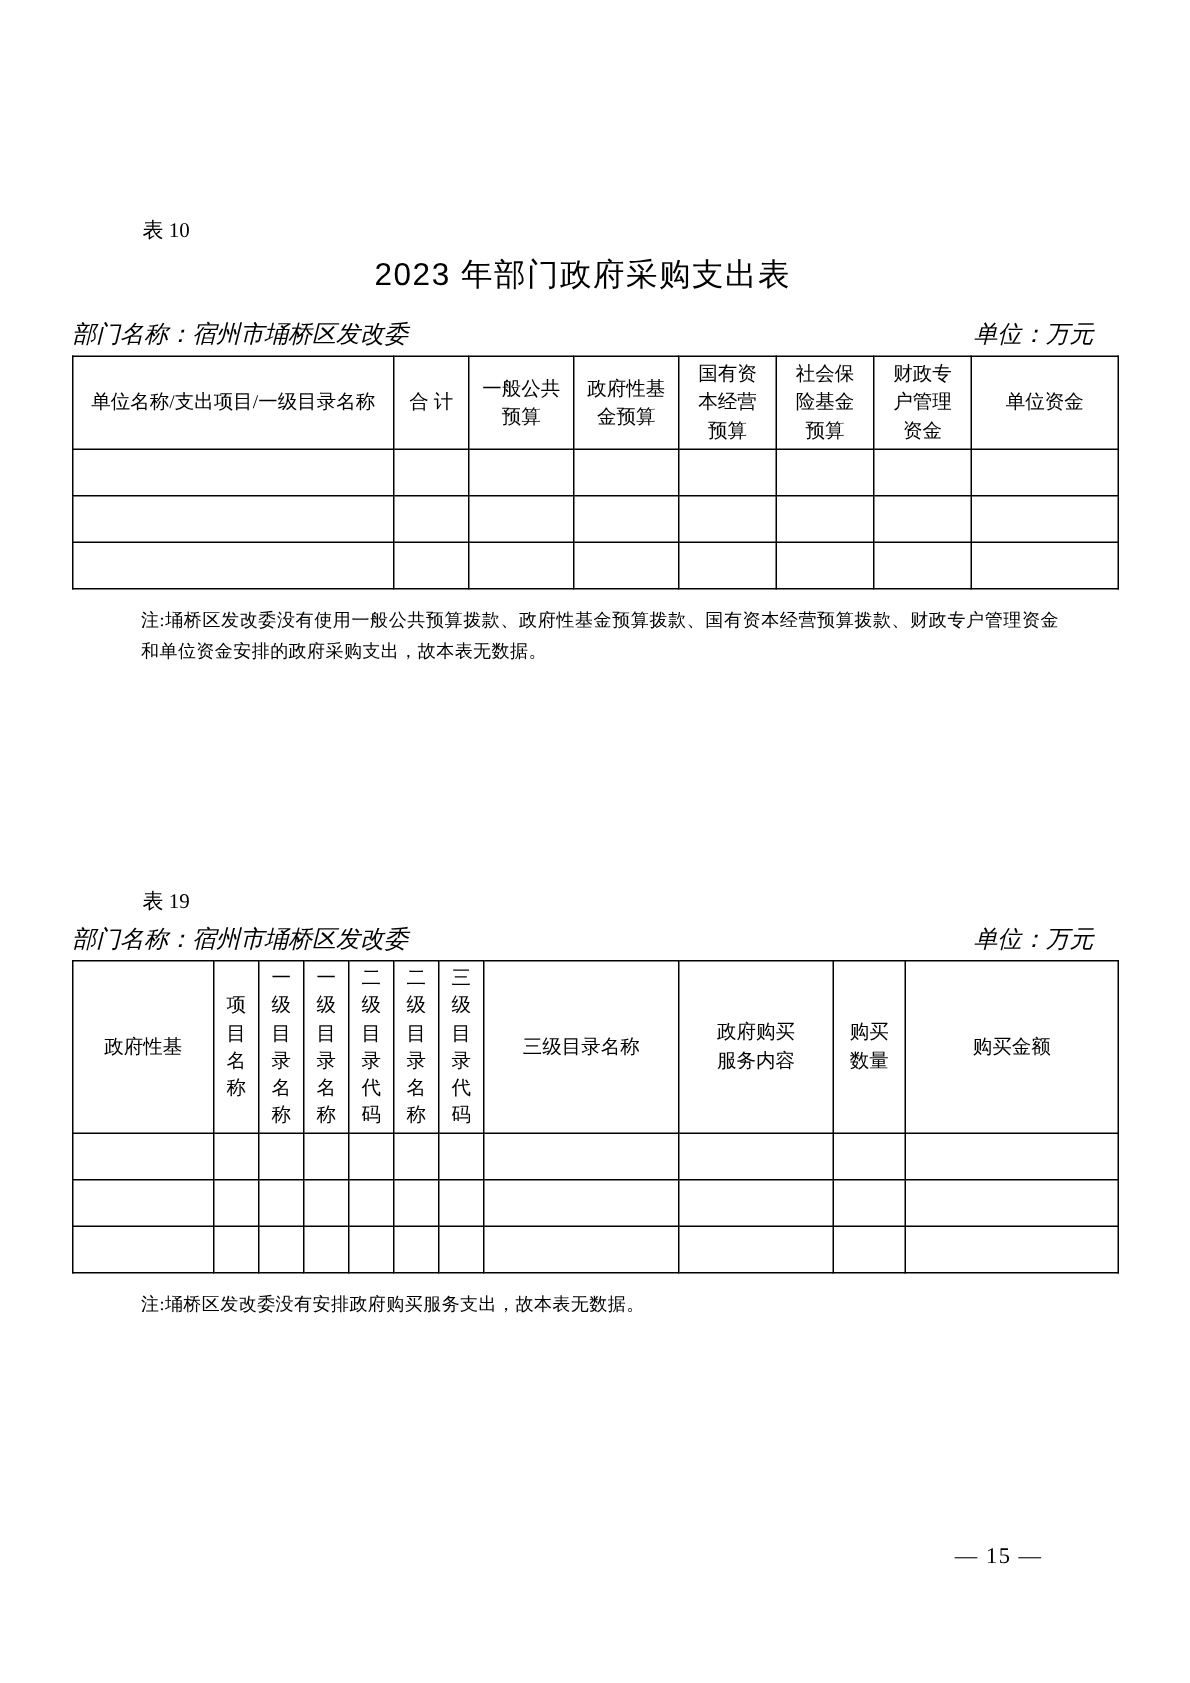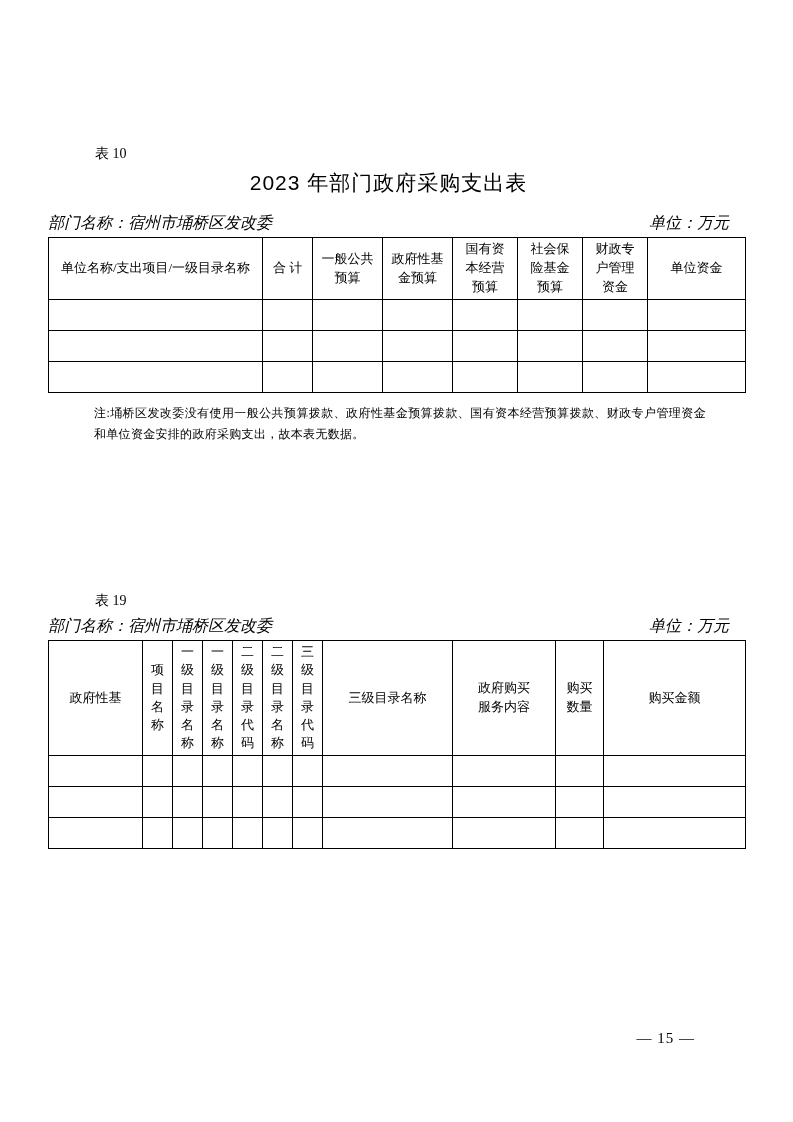--- a/index.html
+++ b/index.html
@@ -228,16 +228,17 @@
             <td></td>
             <td></td>
             <td></td>
             <td></td>
             <td></td>
             <td></td>
             <td></td>
         </tr>
       </tbody>
     </table>
+    <p class="note">注:埇桥区发改委没有安排政府购买服务支出，故本表无数据。</p>
   </section>
 
   <div class="page-number">— 15 —</div>
 </div>
 
 </body></html>

